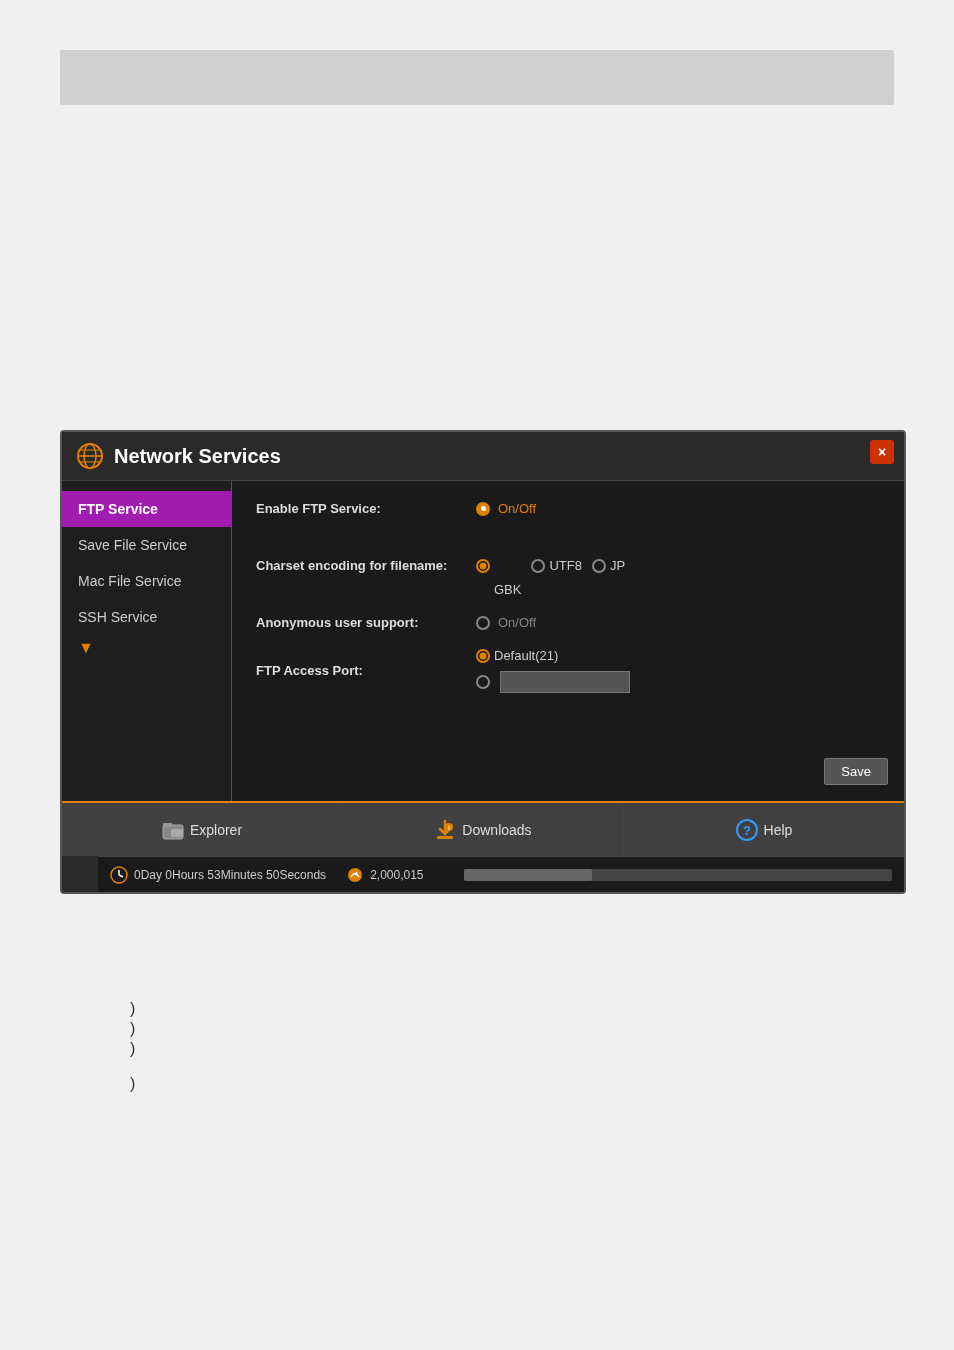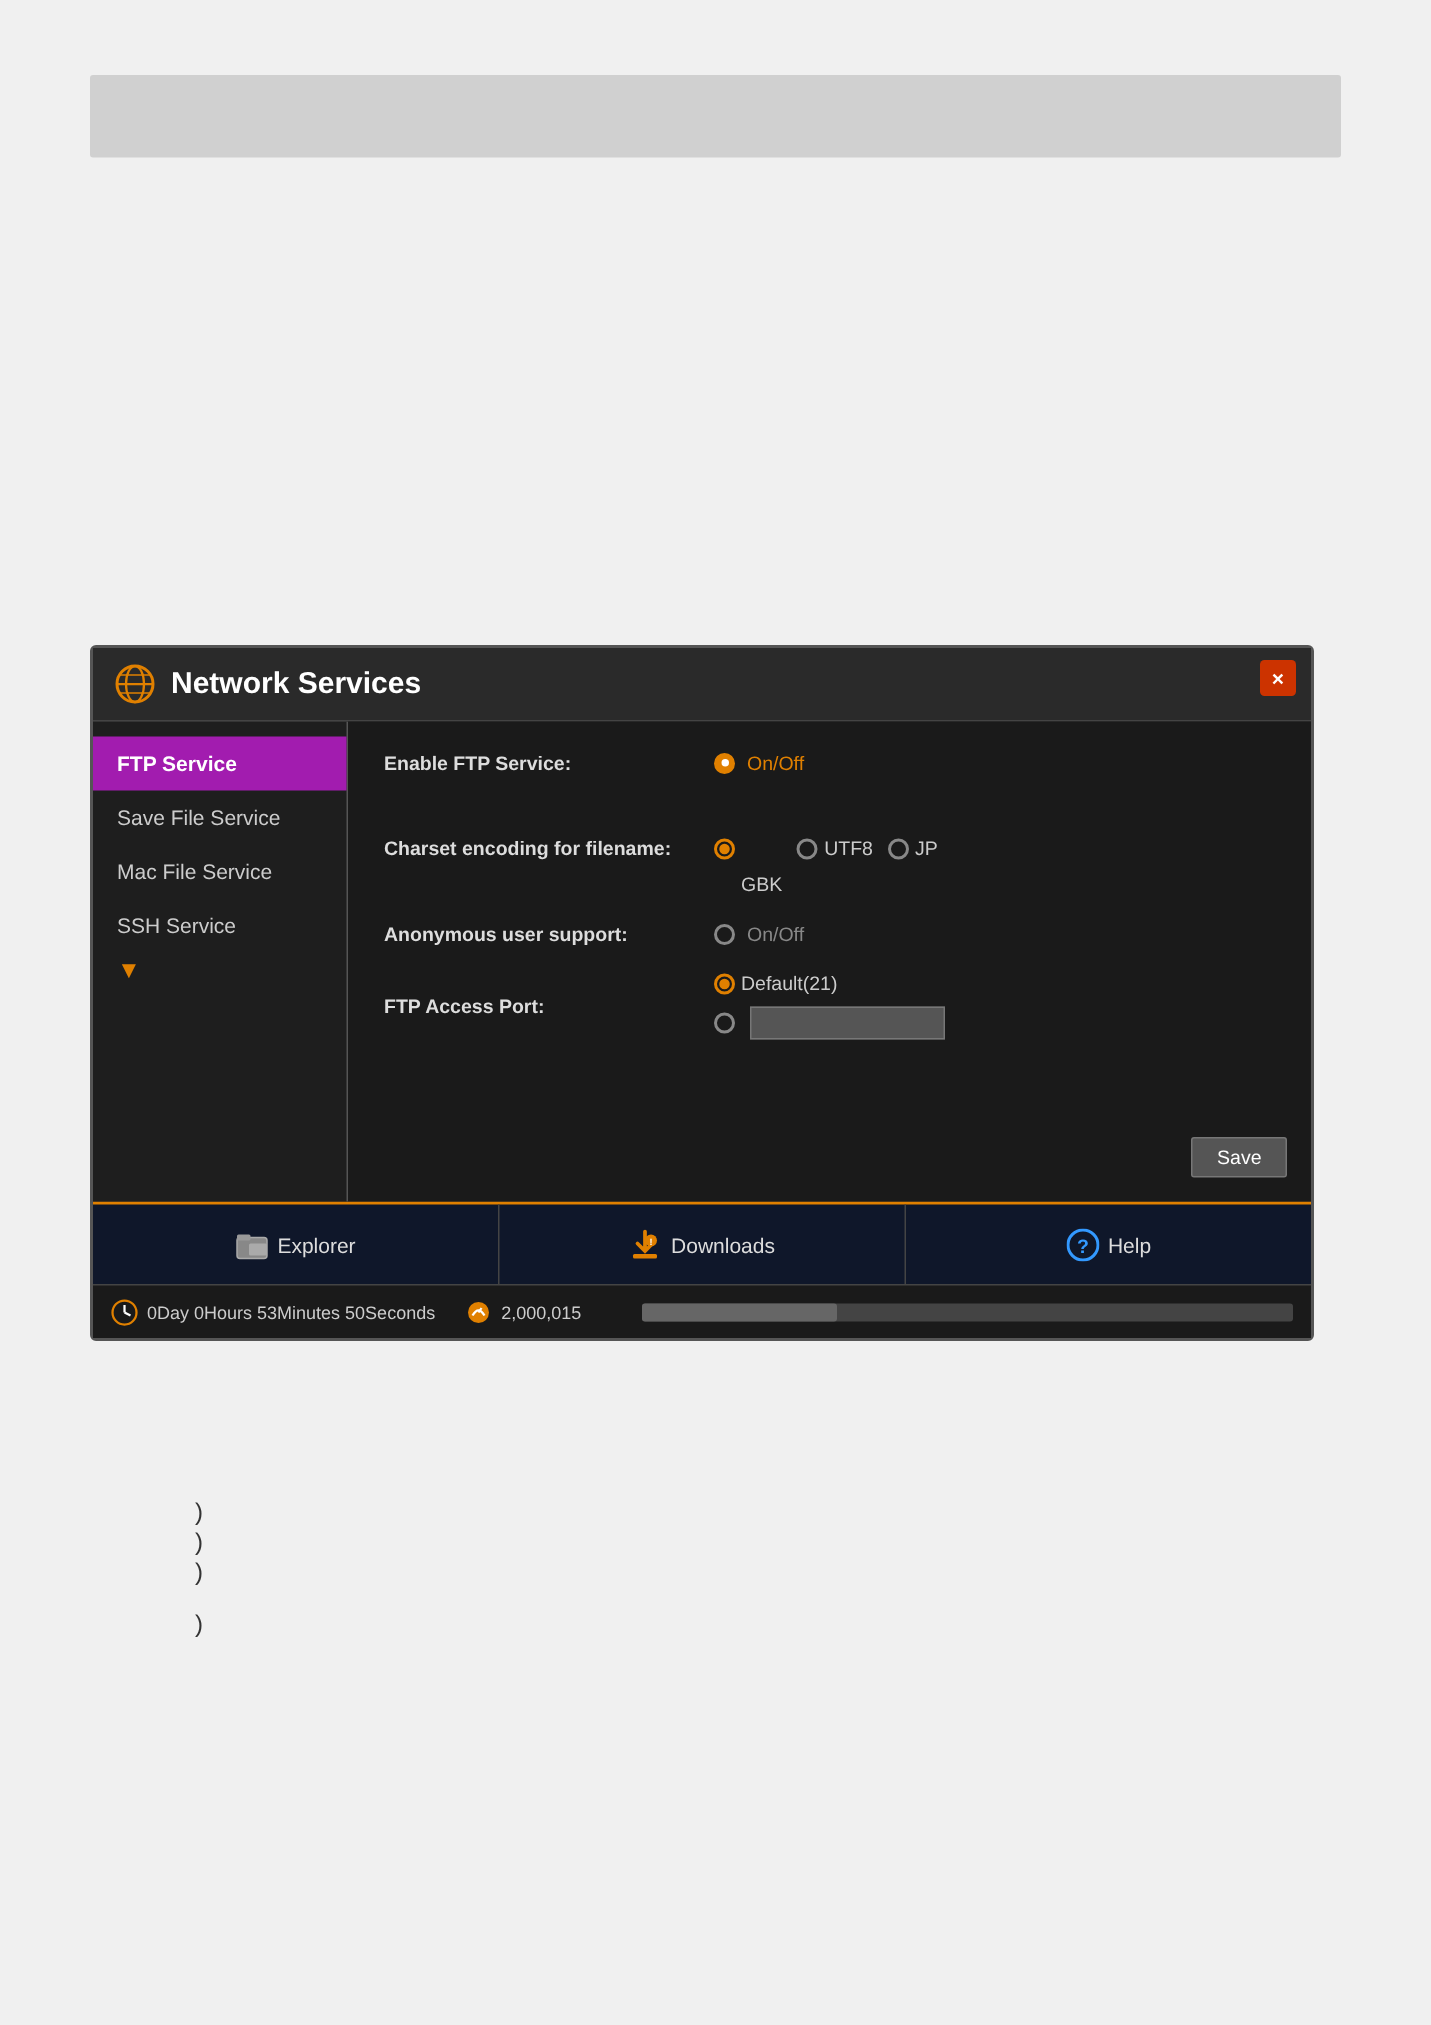--- a/index.html
+++ b/index.html
@@ -21,21 +21,21 @@
       height: 55px;
       background: #d0d0d0;
       border-radius: 2px;
     }
 
     
     .dialog {
       position: absolute;
       top: 430px;
       left: 60px;
-      right: 78px;
+      right: 48px;
       background: #2a2a2a;
       border: 2px solid #555;
       border-radius: 4px;
     }
 
     
     .dialog-titlebar {
       display: flex;
       align-items: center;
       padding: 10px 14px;
@@ -220,21 +220,21 @@
       border: 1px solid #777;
       color: #ffffff;
       padding: 5px 16px;
       font-size: 13px;
       cursor: pointer;
       border-radius: 2px;
     }
 
     
     .taskbar {
-      background: #0f172a;
+      background: #404040;
       border-top: 2px solid #e08000;
       padding: 0;
       display: flex;
       align-items: stretch;
       height: 55px;
     }
 
     .taskbar-item {
       display: flex;
       flex-direction: row;
@@ -255,20 +255,21 @@
 
     
     .statusbar {
       background: #1a1a1a;
       border-top: 1px solid #444;
       display: flex;
       align-items: center;
       padding: 6px 12px;
       gap: 20px;
       height: 36px;
+      margin-left: 36px;
     }
 
     .status-item {
       display: flex;
       align-items: center;
       gap: 6px;
       color: #cccccc;
       font-size: 12px;
     }
 

